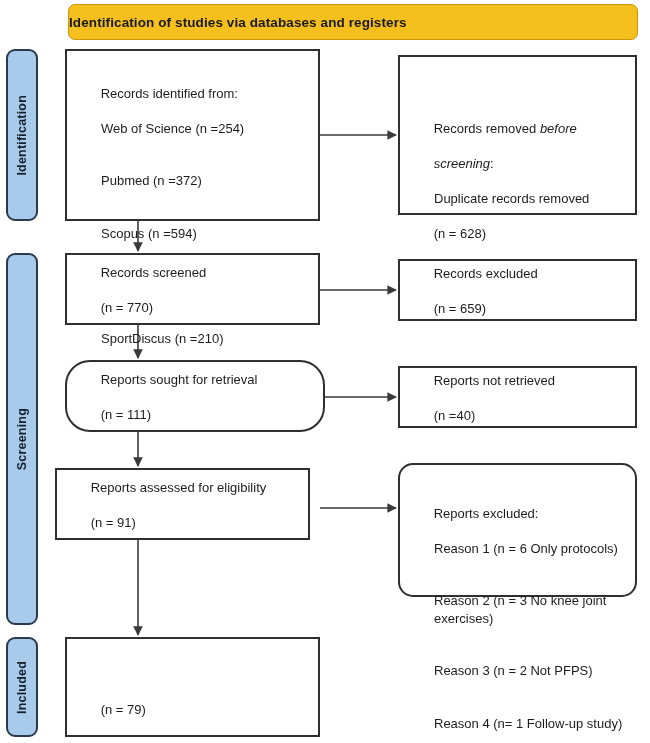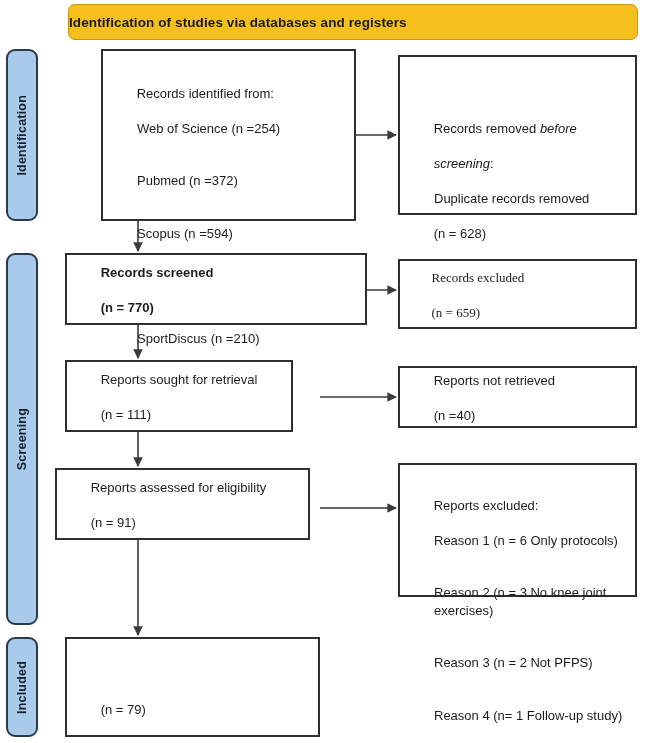--- a/index.html
+++ b/index.html
@@ -83,34 +83,34 @@
   }
   .flow-box.vcenter {
     display: flex;
     align-items: center;
   }
   .indent-1 { display: block; padding-left: 22px; }
   .ital { font-style: italic; }
 
   
   #box-identified        { left: 65px;  top: 49px;  width: 255px; height: 172px; }
-  #box-screened          { left: 65px;  top: 253px; width: 302px; height: 72px; font-weight: bold; }
-  #box-sought            { left: 65px;  top: 360px; width: 228px; height: 72px; }
+  #box-screened          { left: 65px;  top: 253px; width: 255px; height: 72px; }
+  #box-sought            { left: 65px;  top: 360px; width: 260px; height: 72px; border-radius: 25px; }
   #box-assessed          { left: 55px;  top: 468px; width: 255px; height: 72px; }
   #box-included          { left: 65px;  top: 637px; width: 255px; height: 100px; }
 
   
   #box-removed           { left: 398px; top: 55px;  width: 239px; height: 160px; }
-  #box-excluded-records  { left: 398px; top: 259px; width: 239px; height: 70px; font-family: Liberation Serif, serif; }
+  #box-excluded-records  { left: 398px; top: 259px; width: 239px; height: 62px; }
   #box-not-retrieved     { left: 398px; top: 366px; width: 239px; height: 62px; }
   #box-reports-excluded  { left: 398px; top: 463px; width: 239px; height: 134px; }
 
-  #box-identified   { padding-top: 16px; margin-left: 36px; }
+  #box-identified   { padding-top: 16px; }
   #box-removed      { padding-top: 45px; }
-  #box-reports-excluded { padding-top: 14px; }
+  #box-reports-excluded { padding-top: 22px; border-radius: 15px; }
 
   
   #connectors {
     position: absolute;
     left: 0;
     top: 0;
     width: 650px;
     height: 743px;
     pointer-events: none;
   }

